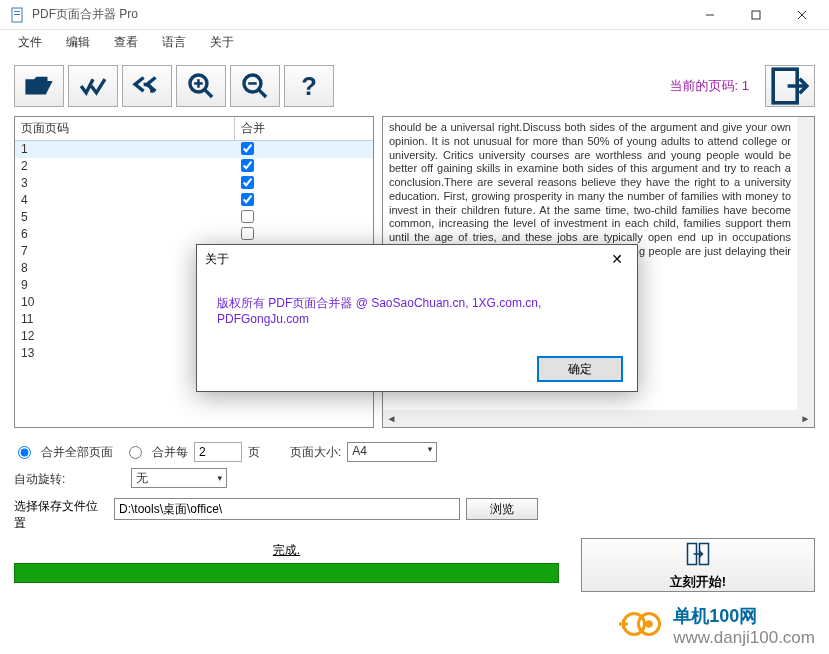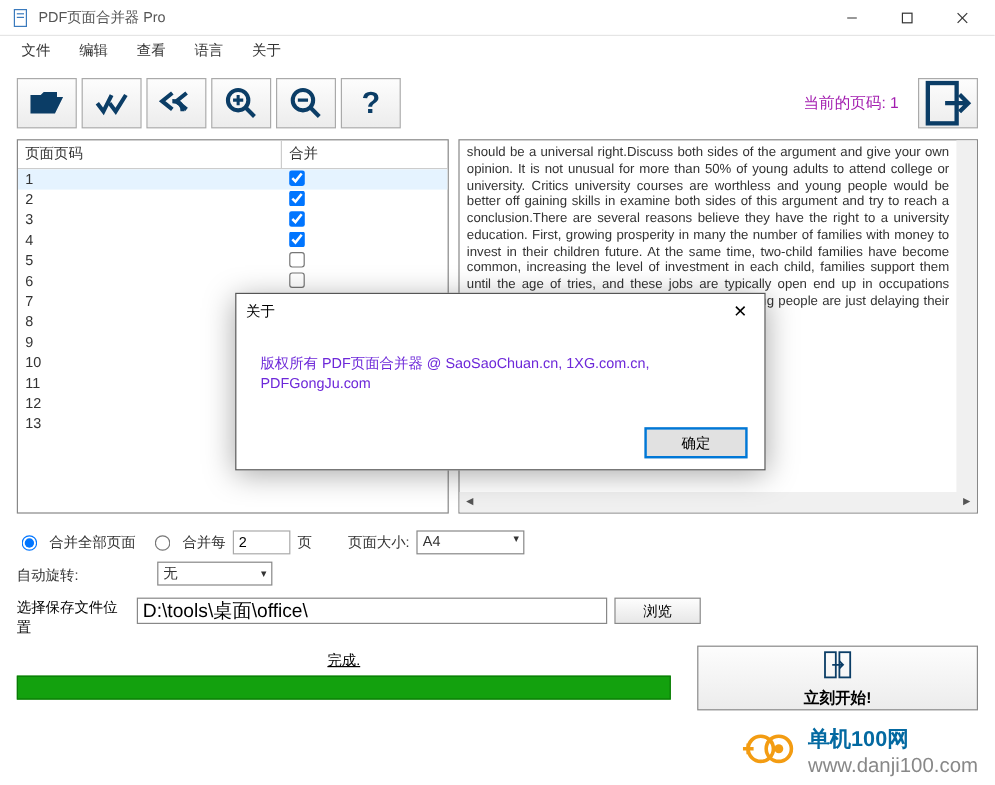--- a/index.html
+++ b/index.html
@@ -47,21 +47,21 @@
 .optrow .dd { width: 90px; height: 20px; border: 1px solid #888; background: #fff; padding: 1px 4px; font-size: 12px; display: flex; }
 .optrow .dd .arr { margin-left: auto; font-size: 9px; }
 
 .optrow2 { margin: 6px 14px; display: flex; align-items: flex-end; font-size: 12px; color: #333; gap: 23px; }
 .optrow2 .lbl { width: 94px; }
 .optrow2 .dd { width: 96px; height: 20px; border: 1px solid #888; background: #fff; padding: 1px 4px; font-size: 12px; display: flex; align-items: center; }
 .optrow2 .dd .arr { margin-left: auto; font-size: 9px; }
 
 .saverow { margin: 10px 14px 6px; display: flex; align-items: flex-start; font-size: 12px; gap: 6px; }
 .saverow .lbl { width: 94px; }
-.saverow .pathinput { width: 392px; height: 22px; border: 1px solid #888; padding: 2px 4px; font-size: 16px; }
+.saverow .pathinput { width: 346px; height: 22px; border: 1px solid #888; padding: 2px 4px; font-size: 12px; }
 .saverow .browse { width: 72px; height: 22px; border: 1px solid #888; background: linear-gradient(#fdfdfd,#e7e7e7); font-size: 12px; }
 
 .bottom { margin: 6px 14px; display: flex; gap: 22px; align-items: stretch; }
 .progresscol { width: 545px; }
 .done { text-align: center; font-size: 12px; padding: 4px; text-decoration: underline; }
 .progress { height: 20px; background: #13a10e; border: 1px solid #0a7a06; }
 .startbtn { flex: 1; border: 1px solid #888; background: linear-gradient(#fdfdfd,#ececec); display: flex; flex-direction: column; align-items: center; justify-content: center; font-size: 13px; font-weight: bold; gap: 4px; }
 .startbtn svg { width: 30px; height: 30px; }
 
 .watermark { position: absolute; right: 14px; bottom: 6px; display: flex; align-items: center; gap: 6px; }

